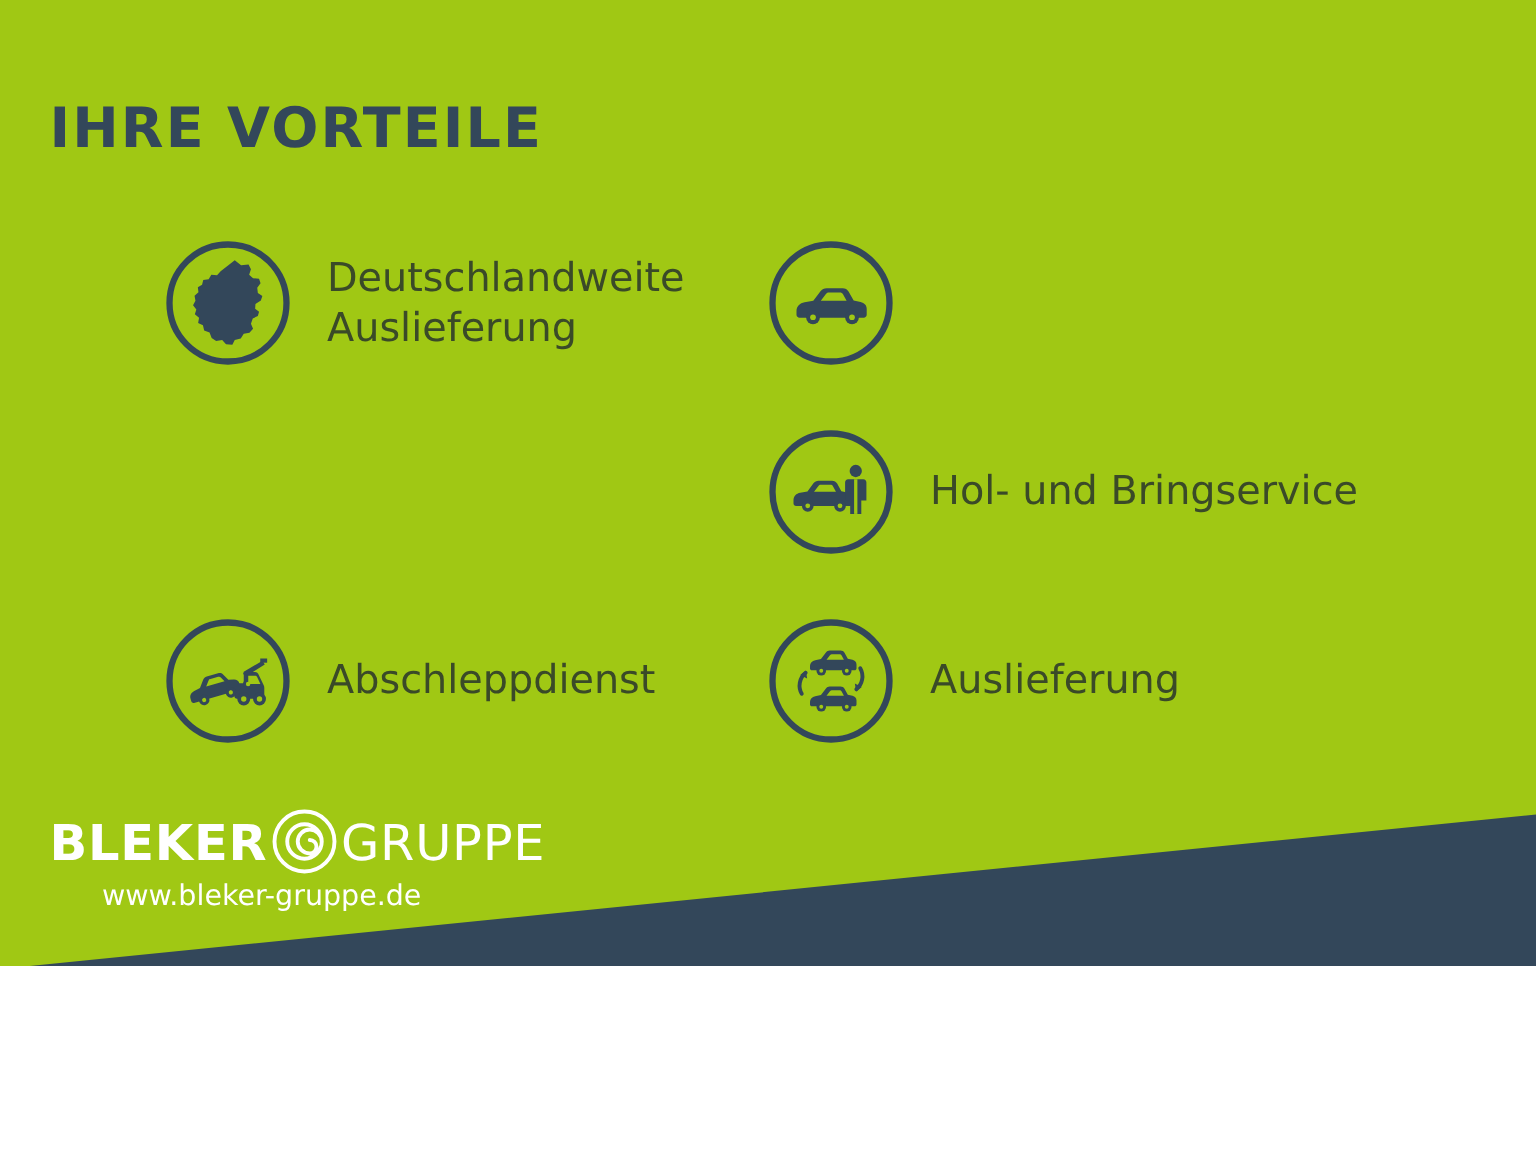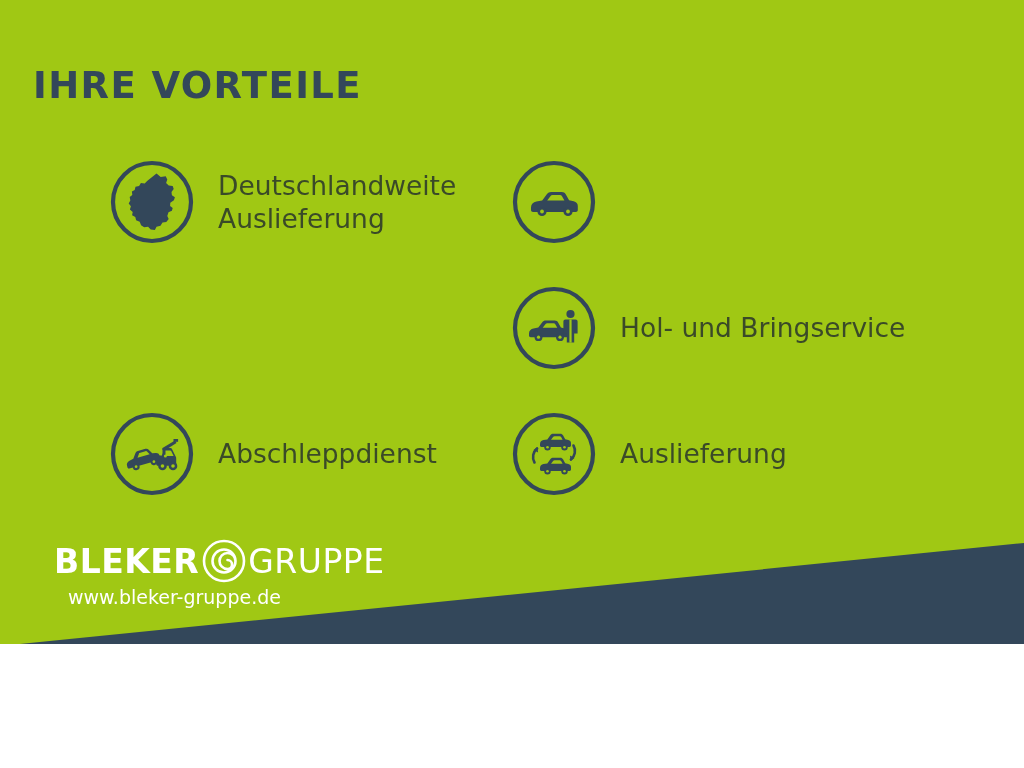--- a/index.html
+++ b/index.html
@@ -95,21 +95,20 @@
     height: 120px;
     z-index: 4;
   }
   .logo-row {
     position: absolute;
     left: 33px;
     top: 14px;
     display: flex;
     align-items: center;
     height: 46px;
-    margin-left: 21px;
   }
   .logo-word-a {
     font-size: 33px;
     font-weight: bold;
     letter-spacing: 0.5px;
     color: #ffffff;
     font-family: "DejaVu Sans", sans-serif;
   }
   .logo-mark {
     width: 46px;

